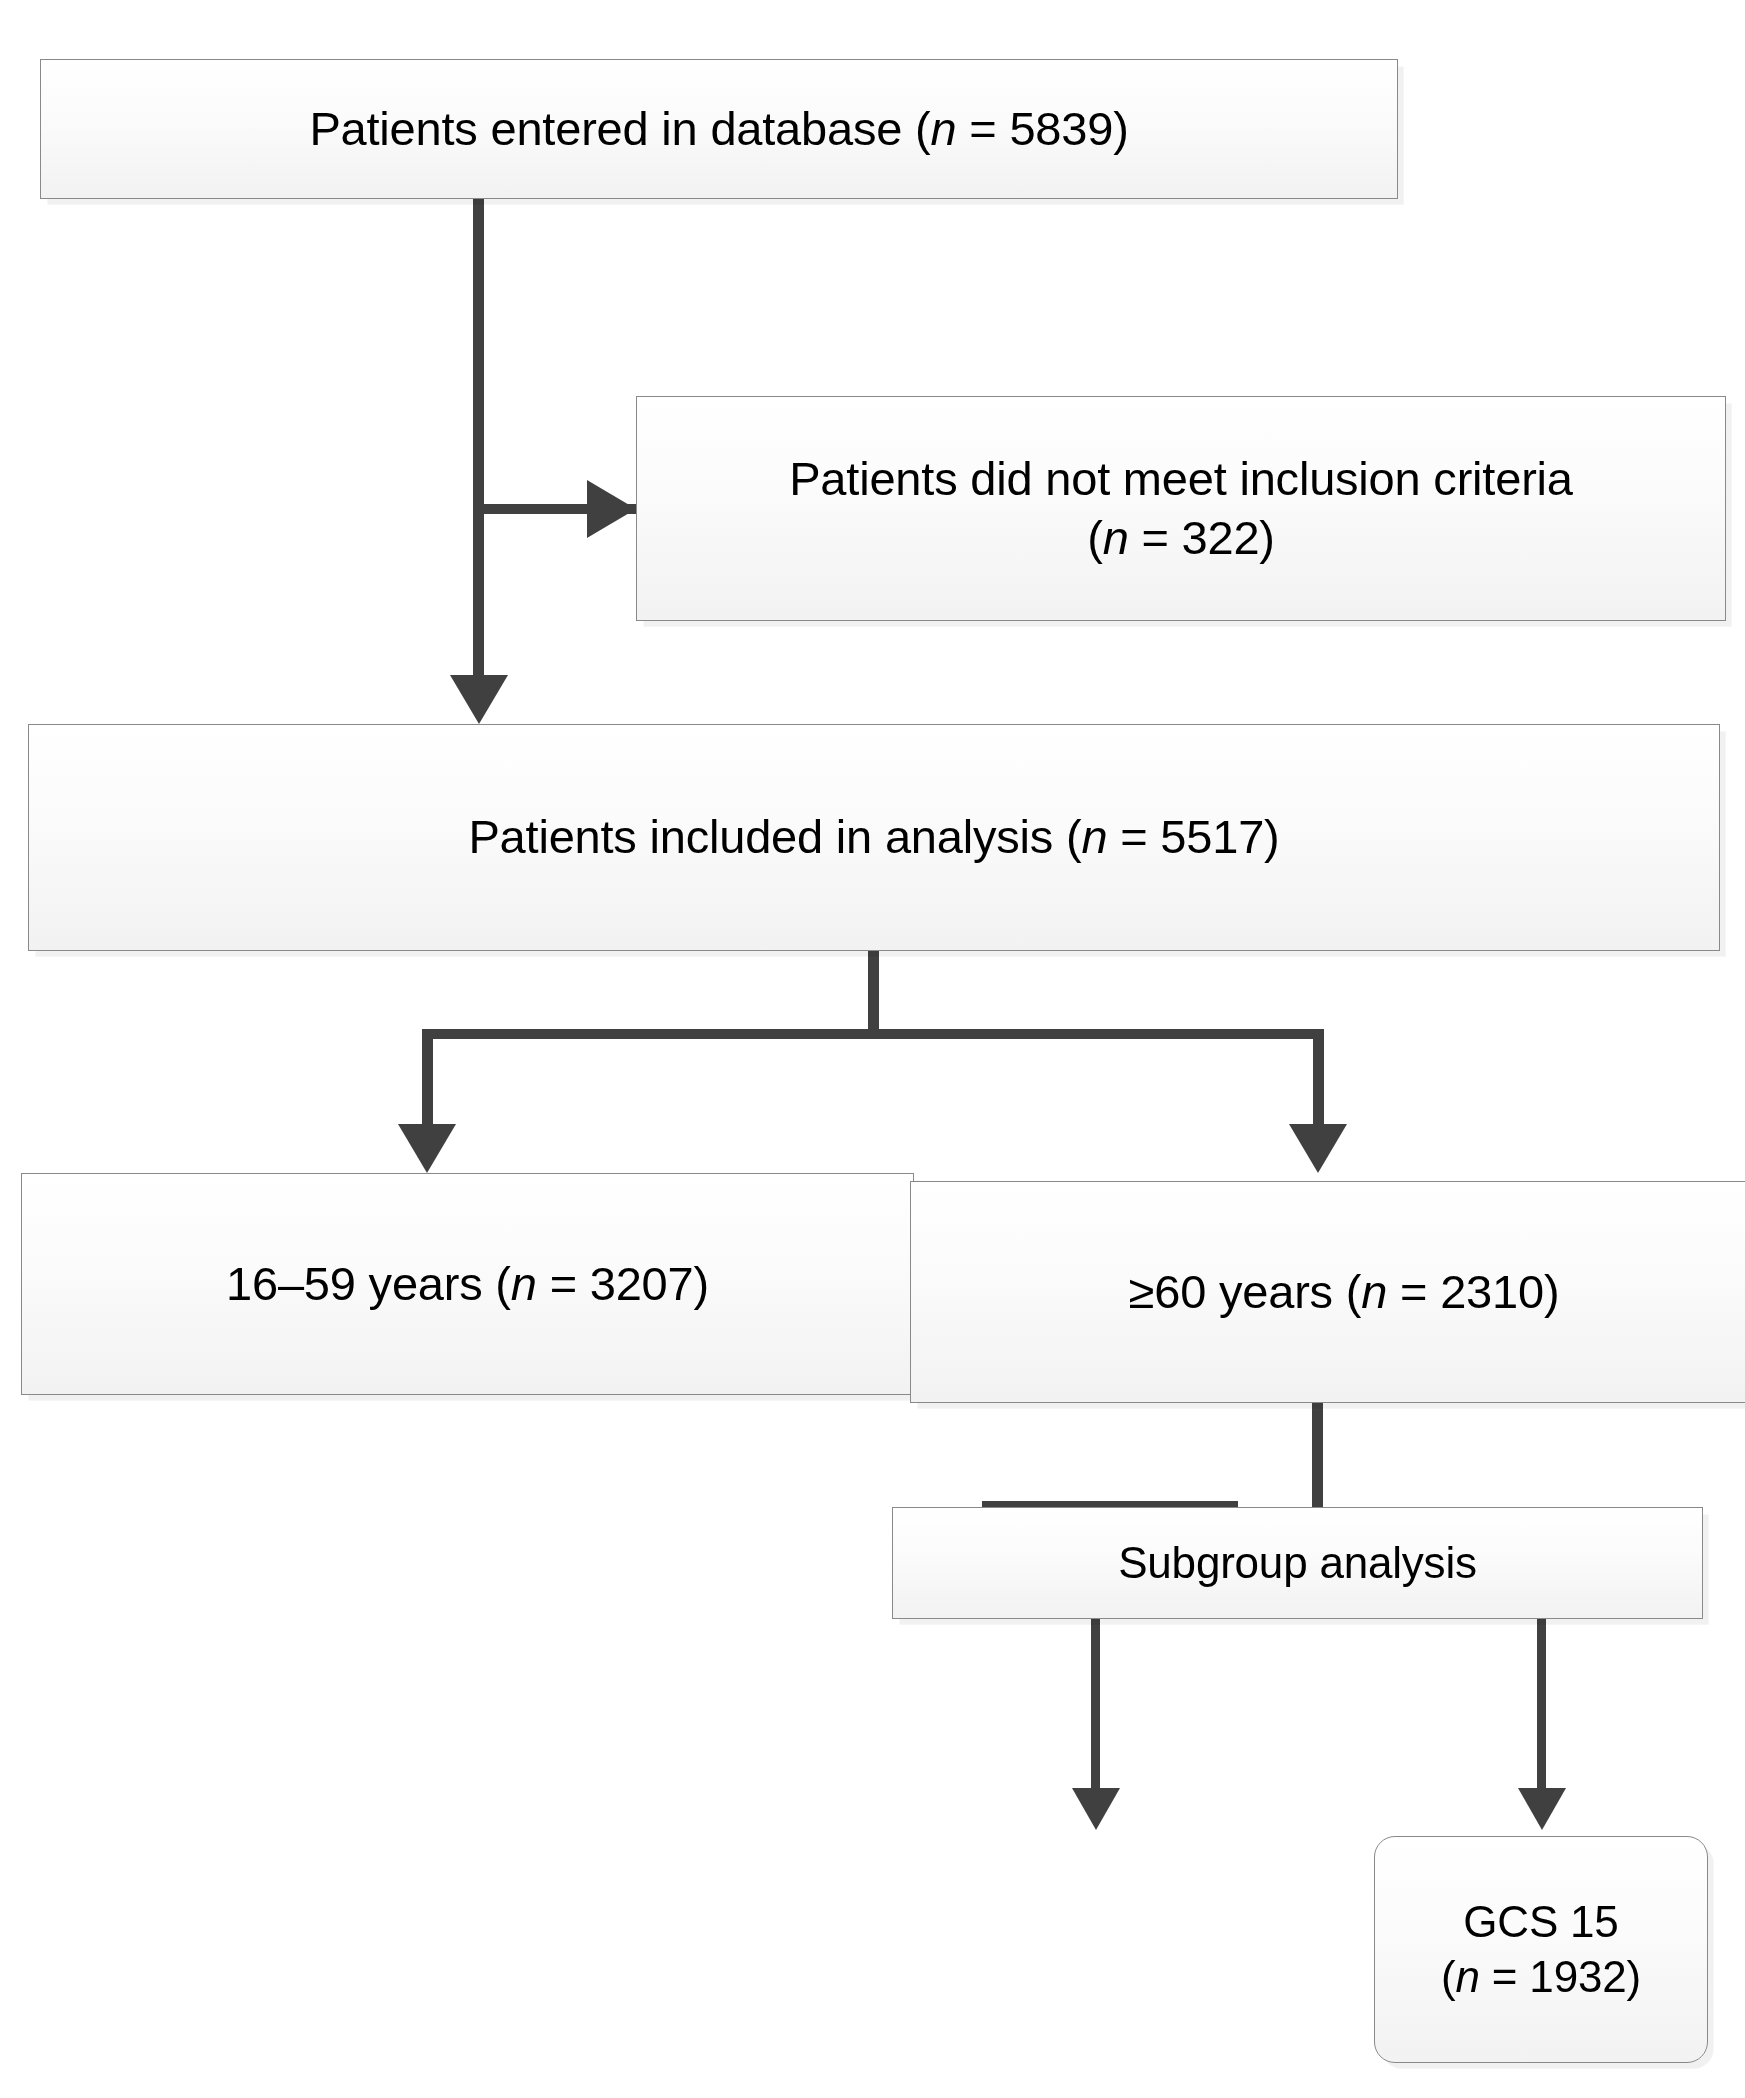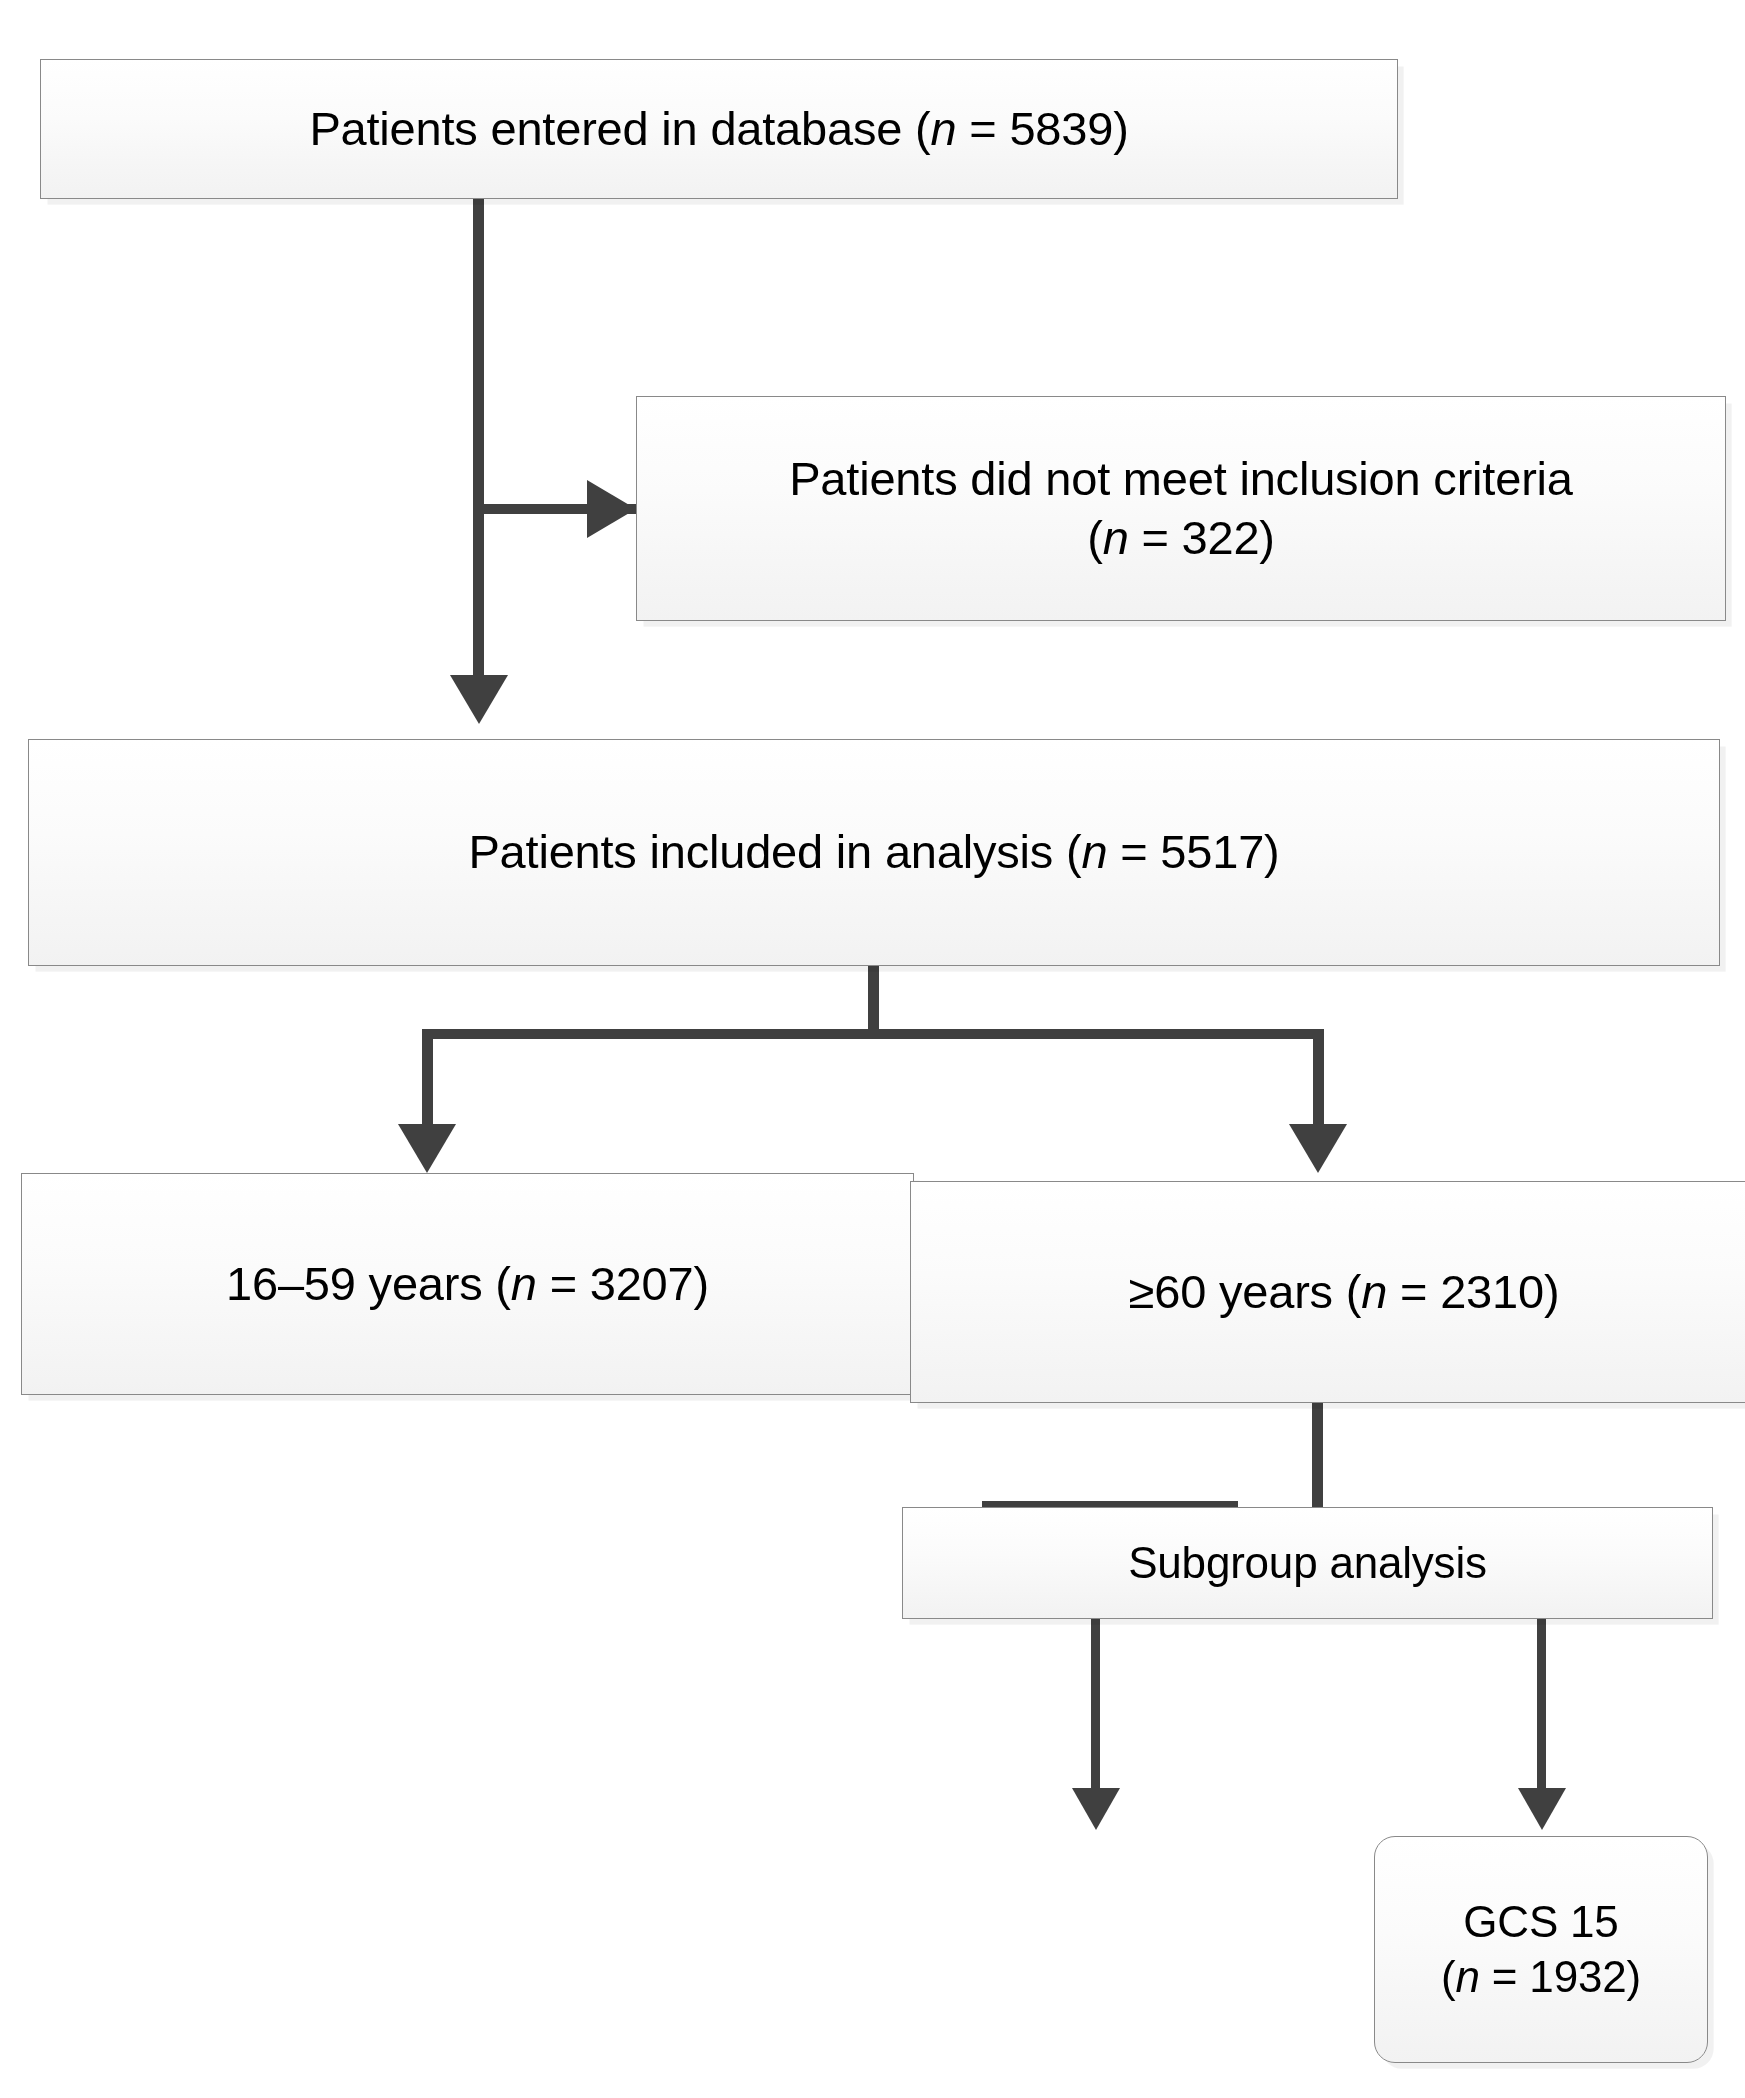--- a/index.html
+++ b/index.html
@@ -93,21 +93,21 @@
 
   <div class="hline" style="left:473px; top:504px; width:167px; height:10.4px;"></div>
   <div class="arrow-right" style="left:587px; top:480px;"></div>
 
   <div class="arrow-down" style="left:450px; top:675px;"></div>
 
   <div class="fbox" style="left:636px; top:396px; width:1090px; height:225px;">
     <div class="txt"><span>Patients did not meet inclusion criteria</span><br><span>(</span><span class="ital">n</span><span> = 322)</span></div>
   </div>
 
-  <div class="fbox" style="left:28px; top:724px; width:1692px; height:227px;margin-top:15px;">
+  <div class="fbox" style="left:28px; top:724px; width:1692px; height:227px;">
     <div class="txt"><span>Patients included in analysis (</span><span class="ital">n</span><span> = 5517)</span></div>
   </div>
 
   <div class="vline" style="left:868px; top:951px; width:11.4px; height:88px;"></div>
   <div class="hline" style="left:422px; top:1029px; width:902px; height:10.4px;"></div>
   <div class="vline" style="left:422px; top:1029px; width:11.4px; height:99px;"></div>
   <div class="vline" style="left:1313px; top:1029px; width:11.4px; height:99px;"></div>
   <div class="arrow-down" style="left:398px; top:1124px;"></div>
   <div class="arrow-down" style="left:1289px; top:1124px;"></div>
 
@@ -115,21 +115,21 @@
     <div class="txt"><span>16–59 years (</span><span class="ital">n</span><span> = 3207)</span></div>
   </div>
 
   <div class="fbox" style="left:910px; top:1181px; width:868px; height:222px;">
     <div class="txt"><span>≥60 years (</span><span class="ital">n</span><span> = 2310)</span></div>
   </div>
 
   <div class="vline" style="left:1312px; top:1396px; width:11.4px; height:114px;"></div>
   <div class="hline" style="left:982px; top:1501px; width:256px; height:10.4px;"></div>
 
-  <div class="fbox" style="left:892px; top:1507px; width:811px; height:112px;margin-left:10px;">
+  <div class="fbox" style="left:892px; top:1507px; width:811px; height:112px;">
     <div class="txt small">Subgroup analysis</div>
   </div>
 
   <div class="vline" style="left:1091px; top:1618px; width:8.5px; height:171px;"></div>
   <div class="vline" style="left:1537px; top:1618px; width:8.5px; height:171px;"></div>
   <div class="arrow-down thin" style="left:1072px; top:1788px;"></div>
   <div class="arrow-down thin" style="left:1518px; top:1788px;"></div>
 
 
   <div class="fbox" style="left:1374px; top:1836px; width:334px; height:227px;border-radius:21px;">

